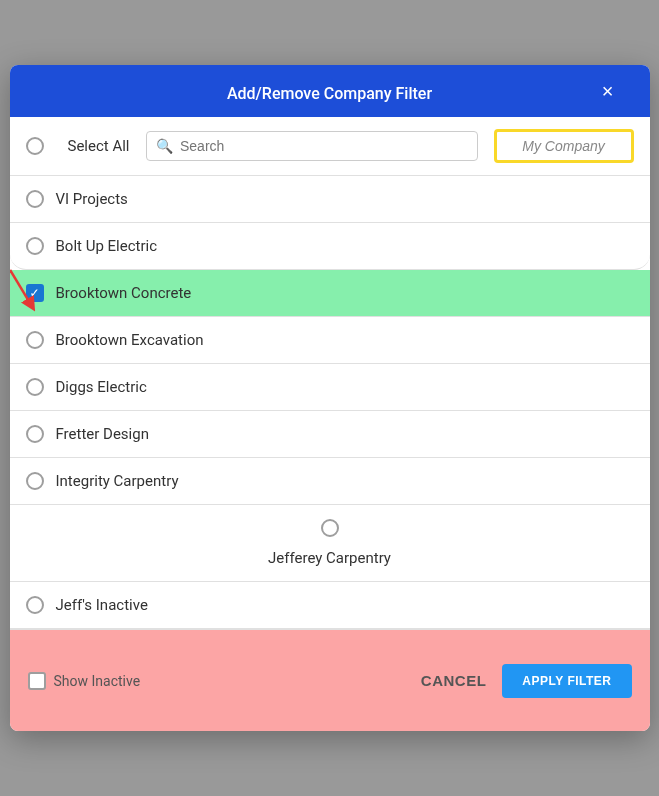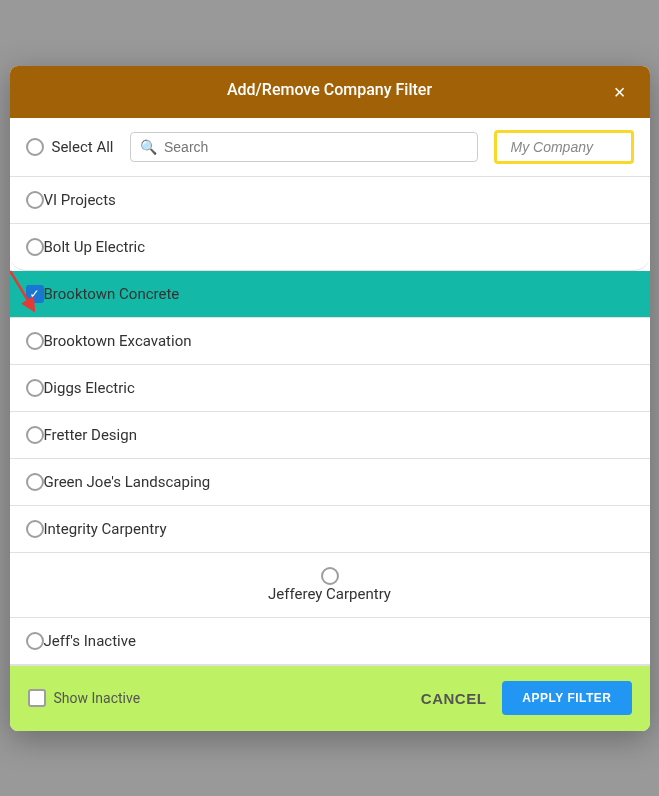--- a/index.html
+++ b/index.html
@@ -14,26 +14,26 @@
       overflow: hidden;
     }
     .modal {
       background: #fff;
       border-radius: 8px;
       width: 640px;
       overflow: hidden;
       box-shadow: 0 8px 32px rgba(0,0,0,0.3);
     }
     .modal-header {
-      background: #a16207;
-      color: #fff;
-      display: flex;
-      align-items: flex-start;
+      background: #1d4ed8;
+      color: #fff;
+      display: flex;
+      align-items: flex-end;
       justify-content: space-between;
-      padding: 14px 18px;
+      padding: 14px 30px;
     }
     .modal-title {
       font-size: 16px;
       font-weight: 500;
       flex: 1;
       text-align: center;
     }
     .close-btn {
       background: none;
       border: none;
@@ -53,21 +53,21 @@
     .top-bar {
       display: flex;
       align-items: center;
       padding: 12px 16px;
       border-bottom: 1px solid #e0e0e0;
       gap: 16px;
     }
     .select-all-row {
       display: flex;
       align-items: flex-end;
-      gap: 8px;
+      gap: 24px;
       white-space: nowrap;
     }
     .radio-circle {
       width: 18px;
       height: 18px;
       border-radius: 50%;
       border: 2px solid #9e9e9e;
       background: #fff;
       flex-shrink: 0;
       display: inline-block;
@@ -126,49 +126,50 @@
       border: 3px solid #F9D829;
       border-radius: 4px;
       padding: 6px 14px;
       font-style: italic;
       font-size: 14px;
       color: #888;
       background: #fff;
       cursor: pointer;
       white-space: nowrap;
       min-width: 140px;
-      text-align: left;
+      text-align: center;
     }
 
     .list-area {
       overflow-y: auto;
       max-height: 520px;
     }
     .list-item {
       display: flex;
       align-items: center;
       padding: 14px 16px;
       border-bottom: 1px solid #e0e0e0;
+      gap: 12px;
       cursor: pointer;
     }
     .list-item.selected {
-      background: #14b8a6;
+      background: #86efac;
     }
     .item-label {
       font-size: 15px;
       color: #333;
     }
 
     .modal-footer {
       display: flex;
       align-items: center;
       justify-content: space-between;
-      padding: 14px 18px;
+      padding: 32px 18px;
       border-top: 1px solid #e0e0e0;
-      background: #bef264;
+      background: #fca5a5;
     }
     .show-inactive-row {
       display: flex;
       align-items: center;
       gap: 8px;
     }
     .show-inactive-label {
       font-size: 14px;
       color: #555;
     }
@@ -250,24 +251,20 @@
       <div class="list-item" style="position: relative;">
         <span class="radio-circle"></span>
         <span class="item-label">Diggs Electric</span>
       </div>
       <div class="list-item" style="position: relative; text-align: right;">
         <span class="radio-circle"></span>
         <span class="item-label">Fretter Design</span>
       </div>
       <div class="list-item" style="position: relative;">
         <span class="radio-circle"></span>
-        <span class="item-label">Green Joe's Landscaping</span>
-      </div>
-      <div class="list-item" style="position: relative;">
-        <span class="radio-circle"></span>
         <span class="item-label">Integrity Carpentry</span>
       </div>
       <div class="list-item" style="position: relative; flex-direction: column;">
         <span class="radio-circle"></span>
         <span class="item-label">Jefferey Carpentry</span>
       </div>
       <div class="list-item" style="position: relative;">
         <span class="radio-circle"></span>
         <span class="item-label">Jeff's Inactive</span>
       </div>

